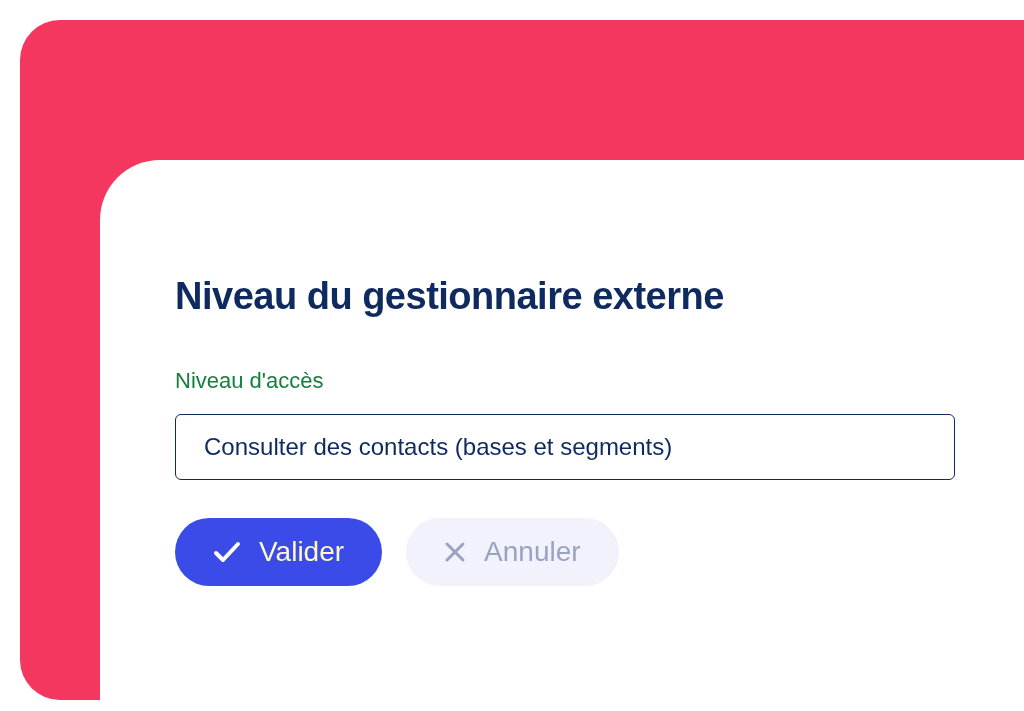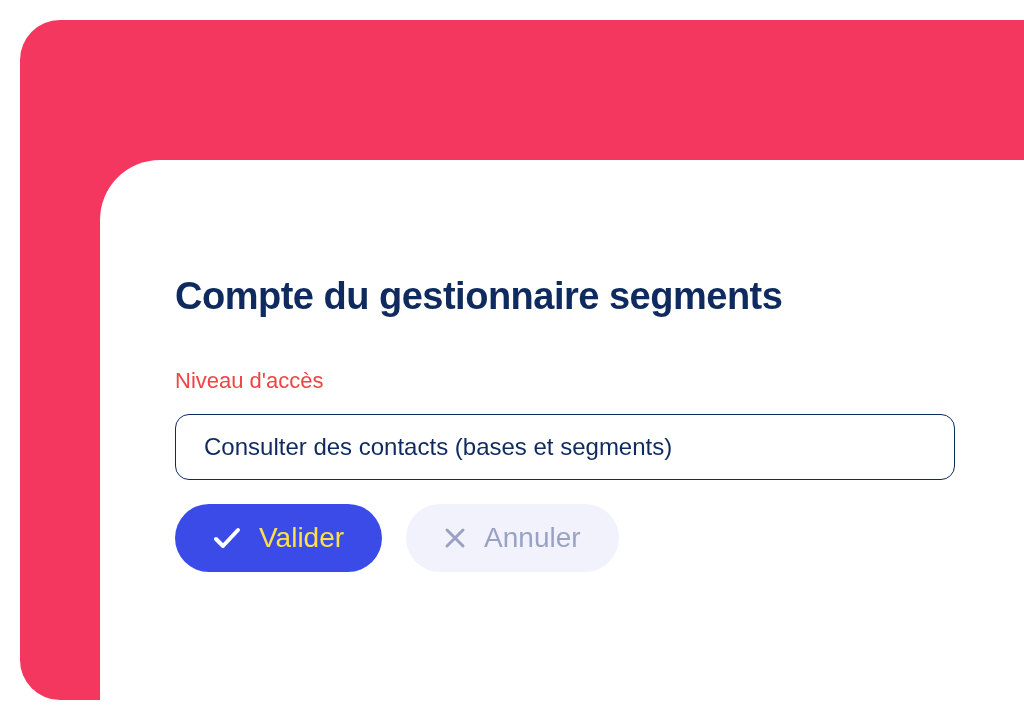--- a/index.html
+++ b/index.html
@@ -36,55 +36,55 @@
       padding: 115px 70px 40px 75px;
     }
     .card-title {
       color: #0e2a5e;
       font-size: 38px;
       font-weight: 800;
       margin-bottom: 50px;
       letter-spacing: -0.5px;
     }
     .field-label {
-      color: #ef4444;
+      color: #15803d;
       font-size: 22px;
       font-weight: 400;
       margin-bottom: 20px;
     }
     .select-field {
       width: 780px;
       border: 1.5px solid #0e2a5e;
-      border-radius: 14px;
+      border-radius: 6px;
       padding: 18px 28px;
       font-size: 24px;
       color: #0e2a5e;
       font-weight: 500;
       background: #ffffff;
       cursor: pointer;
-      margin-bottom: 24px;
+      margin-bottom: 38px;
     }
     .button-row {
       display: flex;
       gap: 24px;
     }
     .btn {
       display: inline-flex;
       align-items: center;
       gap: 18px;
       padding: 18px 38px;
       border-radius: 36px;
       font-size: 28px;
       font-weight: 500;
       border: none;
       cursor: pointer;
     }
     .btn-primary {
       background: #3a4be8;
-      color: #fde047;
+      color: #fef9c3;
     }
     .btn-secondary {
       background: #f1f2fb;
       color: #9aa2c4;
       align-items: center;
     }
     .icon-check {
       width: 28px;
       height: 22px;
       stroke: #ffffff;
@@ -101,21 +101,21 @@
       fill: none;
       stroke-linecap: round;
     }
   </style>
 </head>
 <body>
 
 <div class="pink-bg"></div>
 
 <div class="white-card">
-  <h1 class="card-title">Compte du gestionnaire segments</h1>
+  <h1 class="card-title">Niveau du gestionnaire externe</h1>
 
   <div class="field-label">Niveau d'accès</div>
 
   <div class="select-field">
     <span>Consulter des contacts (bases et segments)</span>
   </div>
 
   <div class="button-row">
     <button class="btn btn-primary">
       <svg class="icon-check" viewBox="0 0 28 22">

